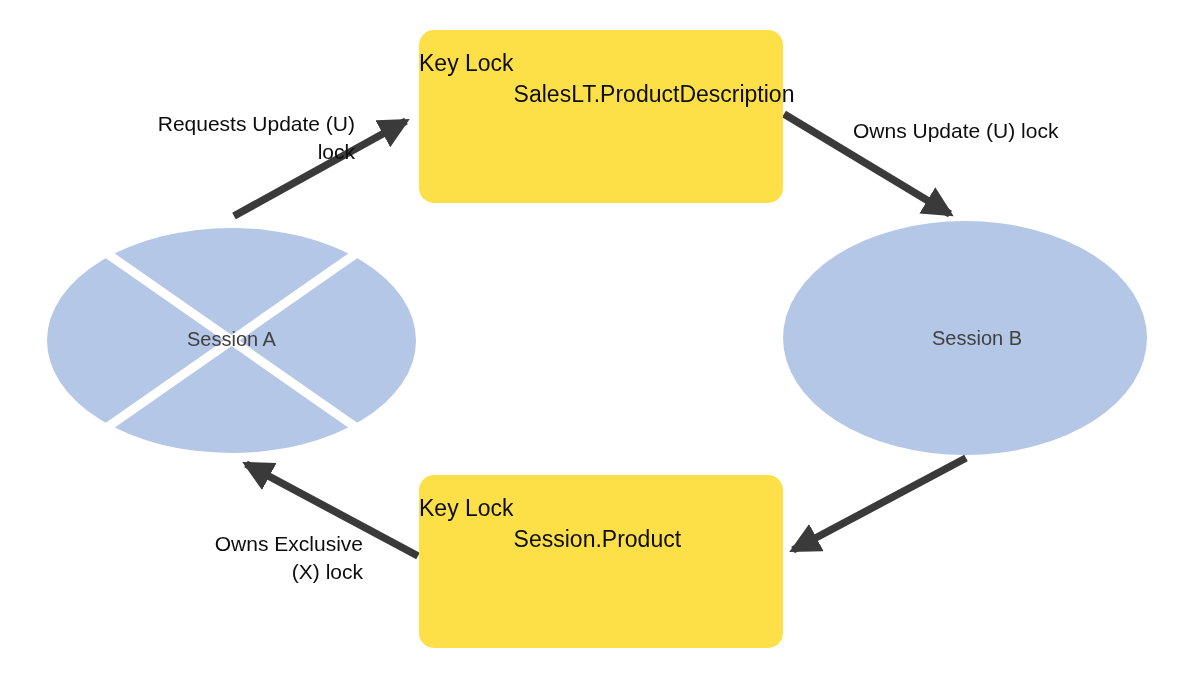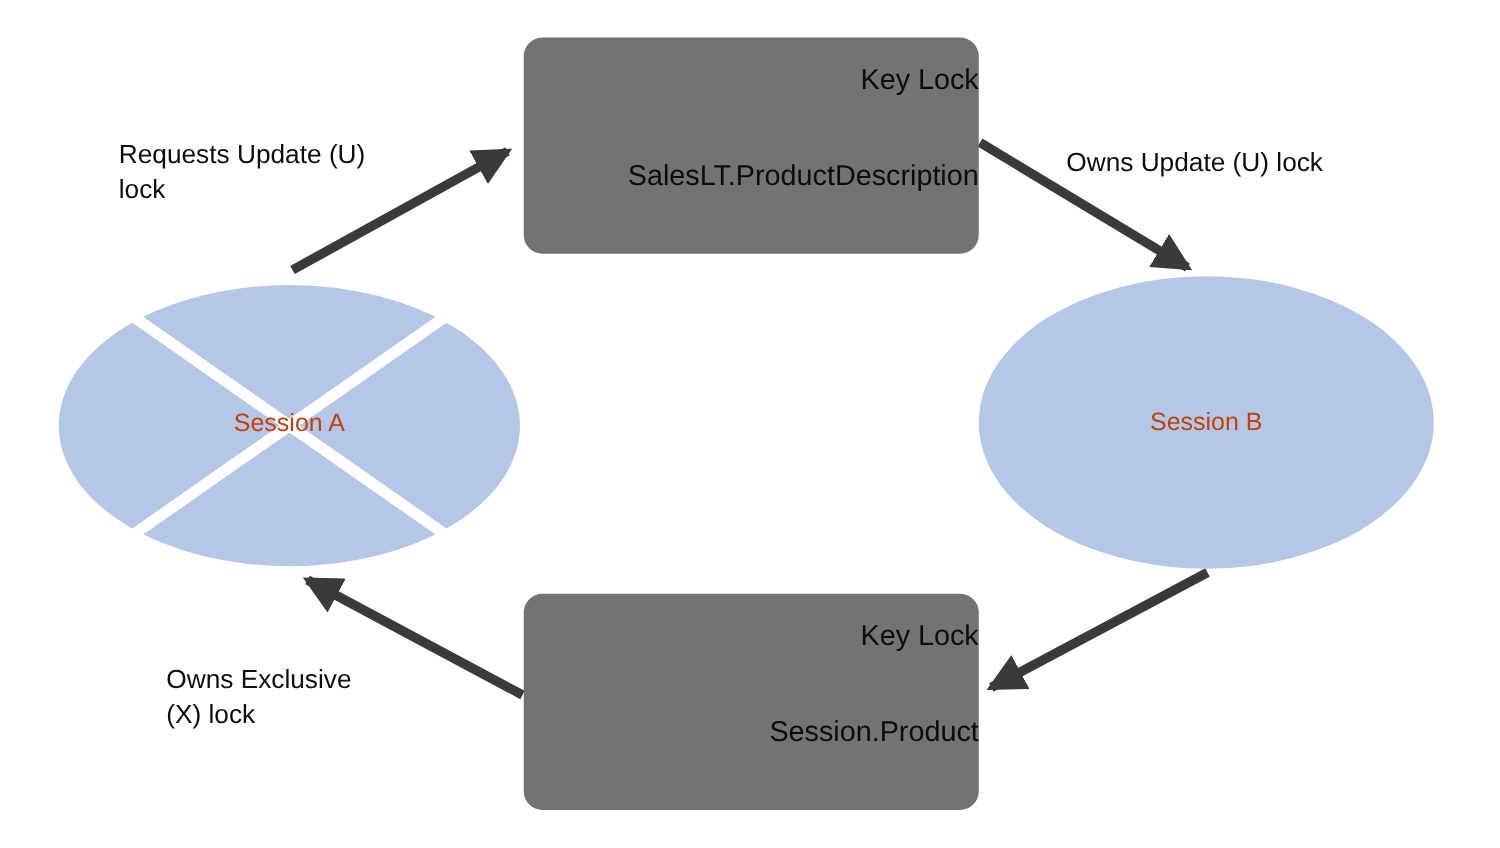--- a/index.html
+++ b/index.html
@@ -27,24 +27,24 @@
     width: 1200px;
     height: 678px;
     pointer-events: none;
   }
 
   
   .lock-box {
     position: absolute;
     box-sizing: border-box;
     border-radius: 15px;
-    background: #737373;
+    background: #fde047;
     display: flex;
-    flex-direction: column;
-    align-items: flex-end;
+    flex-direction: row;
+    align-items: flex-start;
   }
   .lock-box .lock-title {
     font-size: 23px;
     line-height: 1.1;
     color: #0d0d0d;
     text-align: center;
     white-space: nowrap;
   }
   .lock-box .lock-object {
     font-size: 23px;
@@ -92,21 +92,21 @@
     width: 100%;
     height: 100%;
   }
   .session .session-label {
     position: absolute;
     left: 0;
     width: 100%;
     text-align: center;
     font-size: 20px;
     line-height: 1.1;
-    color: #c2410c;
+    color: #404040;
     white-space: nowrap;
   }
   .session .victim-label {
     position: absolute;
     left: 0;
     width: 100%;
     text-align: center;
     font-size: 27px;
     line-height: 1.1;
     color: #0d0d0d;
@@ -121,29 +121,29 @@
   }
   #session-a .session-label { top: 100px; }
   #session-a .victim-label  { top: 192px; }
 
   #session-b {
     left: 783px;
     top: 221px;
     width: 364px;
     height: 234px;
   }
-  #session-b .session-label { top: 106px; }
+  #session-b .session-label { top: 106px; margin-left: 12px; }
 
   
   .edge-label {
     position: absolute;
     font-size: 21px;
     line-height: 1.35;
     color: #0d0d0d;
-    text-align: left;
+    text-align: right;
     white-space: pre-line;
   }
   #label-requests-update {
     left: 95px;
     top: 110px;
     width: 260px;
   }
   #label-owns-update {
     left: 853px;
     top: 117px;

